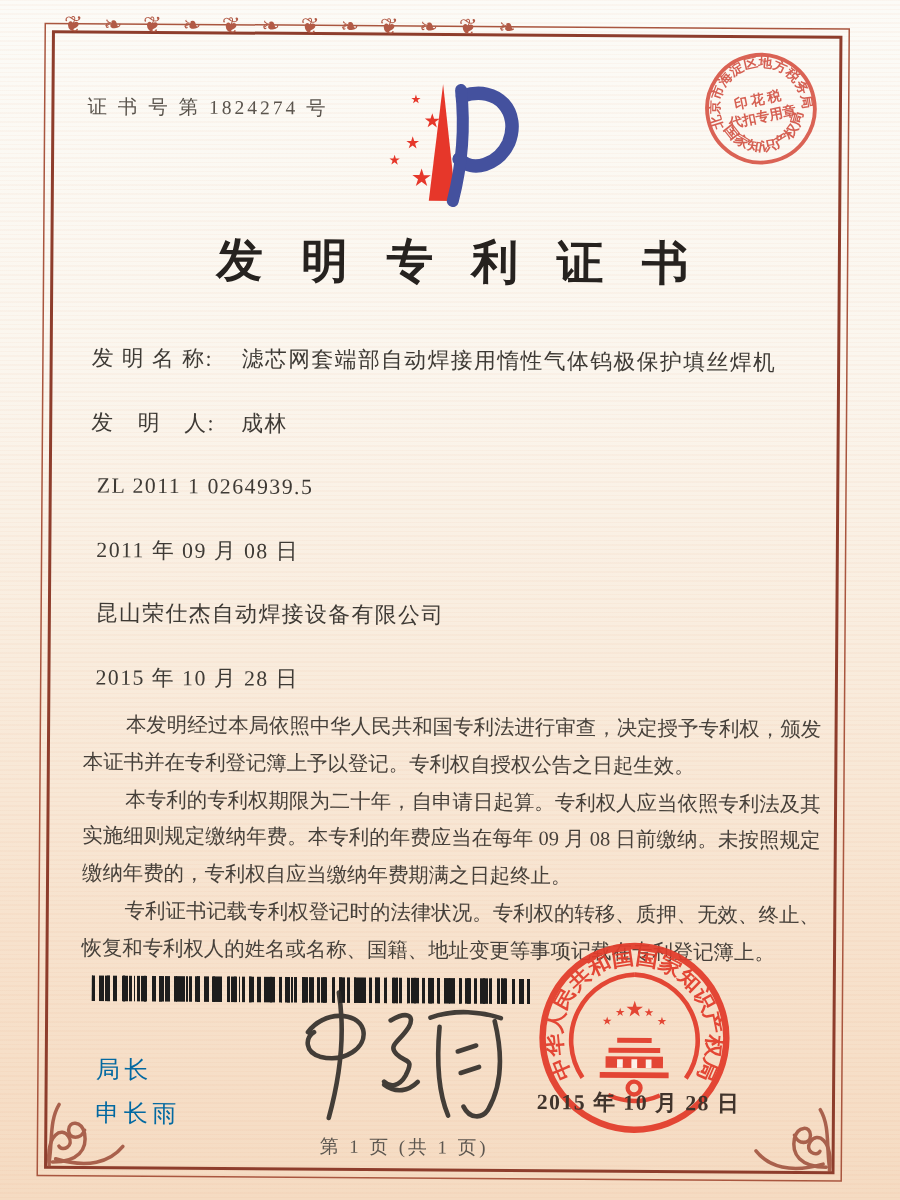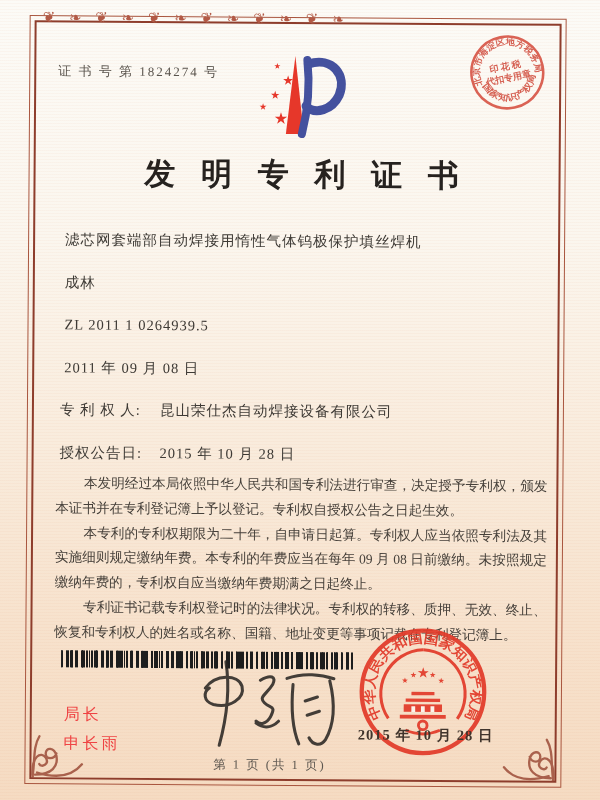--- a/index.html
+++ b/index.html
@@ -48,21 +48,21 @@
     font-size:13.6px; line-height:24.8px; color:#46403a; }
   .paras p { text-align:justify; text-indent:2.1em; }
 
   .barcode { position:absolute; left:63px; top:652px; width:293px; height:17px;
     background:
       repeating-linear-gradient(90deg,#1d1d1d 0 2px,rgba(0,0,0,0) 2px 5px),
       repeating-linear-gradient(90deg,#1d1d1d 0 1px,rgba(0,0,0,0) 1px 7px),
       repeating-linear-gradient(90deg,rgba(0,0,0,0) 0 9px,#1d1d1d 9px 12px); }
 
   .signer { position:absolute; left:66px; top:701px; font-size:16px;
-    line-height:29px; color:#ef4444; letter-spacing:3px; }
+    line-height:29px; color:#0369a1; letter-spacing:3px; }
 
   .signature { position:absolute; left:190px; top:652px; width:155px; height:102px; }
 
   .agency-seal { position:absolute; left:358px; top:624px; width:134px; height:134px;
     opacity:.93; }
   .seal-date { position:absolute; left:350px; top:725px; width:156px; text-align:center;
     font-size:14.5px; font-weight:700; color:#40342c; letter-spacing:1px; z-index:5; }
 
   .footer { position:absolute; left:0; right:0; top:757px; text-align:center;
     font-size:12.5px; color:#5c564f; letter-spacing:2px; text-indent:-56px; }
@@ -120,37 +120,37 @@
       <textPath href="#stampBot" startOffset="0" textLength="66" lengthAdjust="spacingAndGlyphs">国家知识产权局</textPath>
     </text>
     <text x="42" y="39" font-size="8.5" fill="#cf4637" font-weight="700" text-anchor="middle" letter-spacing="2">印花税</text>
     <text x="42" y="50" font-size="8.5" fill="#cf4637" font-weight="700" text-anchor="middle">代扣专用章</text>
   </svg>
 
   <div class="title">发 明 专 利 证 书</div>
 
   <div class="fields">
     <div class="field-row">
+      <span class="field-label">发 明 名 称:</span>
       <span class="field-value">滤芯网套端部自动焊接用惰性气体钨极保护填丝焊机</span>
     </div>
     <div class="field-row">
+      <span class="field-label">发　明　人:</span>
       <span class="field-value">成林</span>
     </div>
     <div class="field-row">
       <span class="field-value">ZL 2011 1 0264939.5</span>
     </div>
     <div class="field-row">
       <span class="field-value">2011 年 09 月 08 日</span>
     </div>
     <div class="field-row">
-      <span class="field-label">专 利 权 人:</span>
       <span class="field-value">昆山荣仕杰自动焊接设备有限公司</span>
     </div>
     <div class="field-row">
-      <span class="field-label">授权公告日:</span>
       <span class="field-value">2015 年 10 月 28 日</span>
     </div>
   </div>
 
   <div class="paras">
     <p>本发明经过本局依照中华人民共和国专利法进行审查，决定授予专利权，颁发本证书并在专利登记簿上予以登记。专利权自授权公告之日起生效。</p>
     <p>本专利的专利权期限为二十年，自申请日起算。专利权人应当依照专利法及其实施细则规定缴纳年费。本专利的年费应当在每年 09 月 08 日前缴纳。未按照规定缴纳年费的，专利权自应当缴纳年费期满之日起终止。</p>
     <p>专利证书记载专利权登记时的法律状况。专利权的转移、质押、无效、终止、恢复和专利权人的姓名或名称、国籍、地址变更等事项记载在专利登记簿上。</p>
   </div>
 

